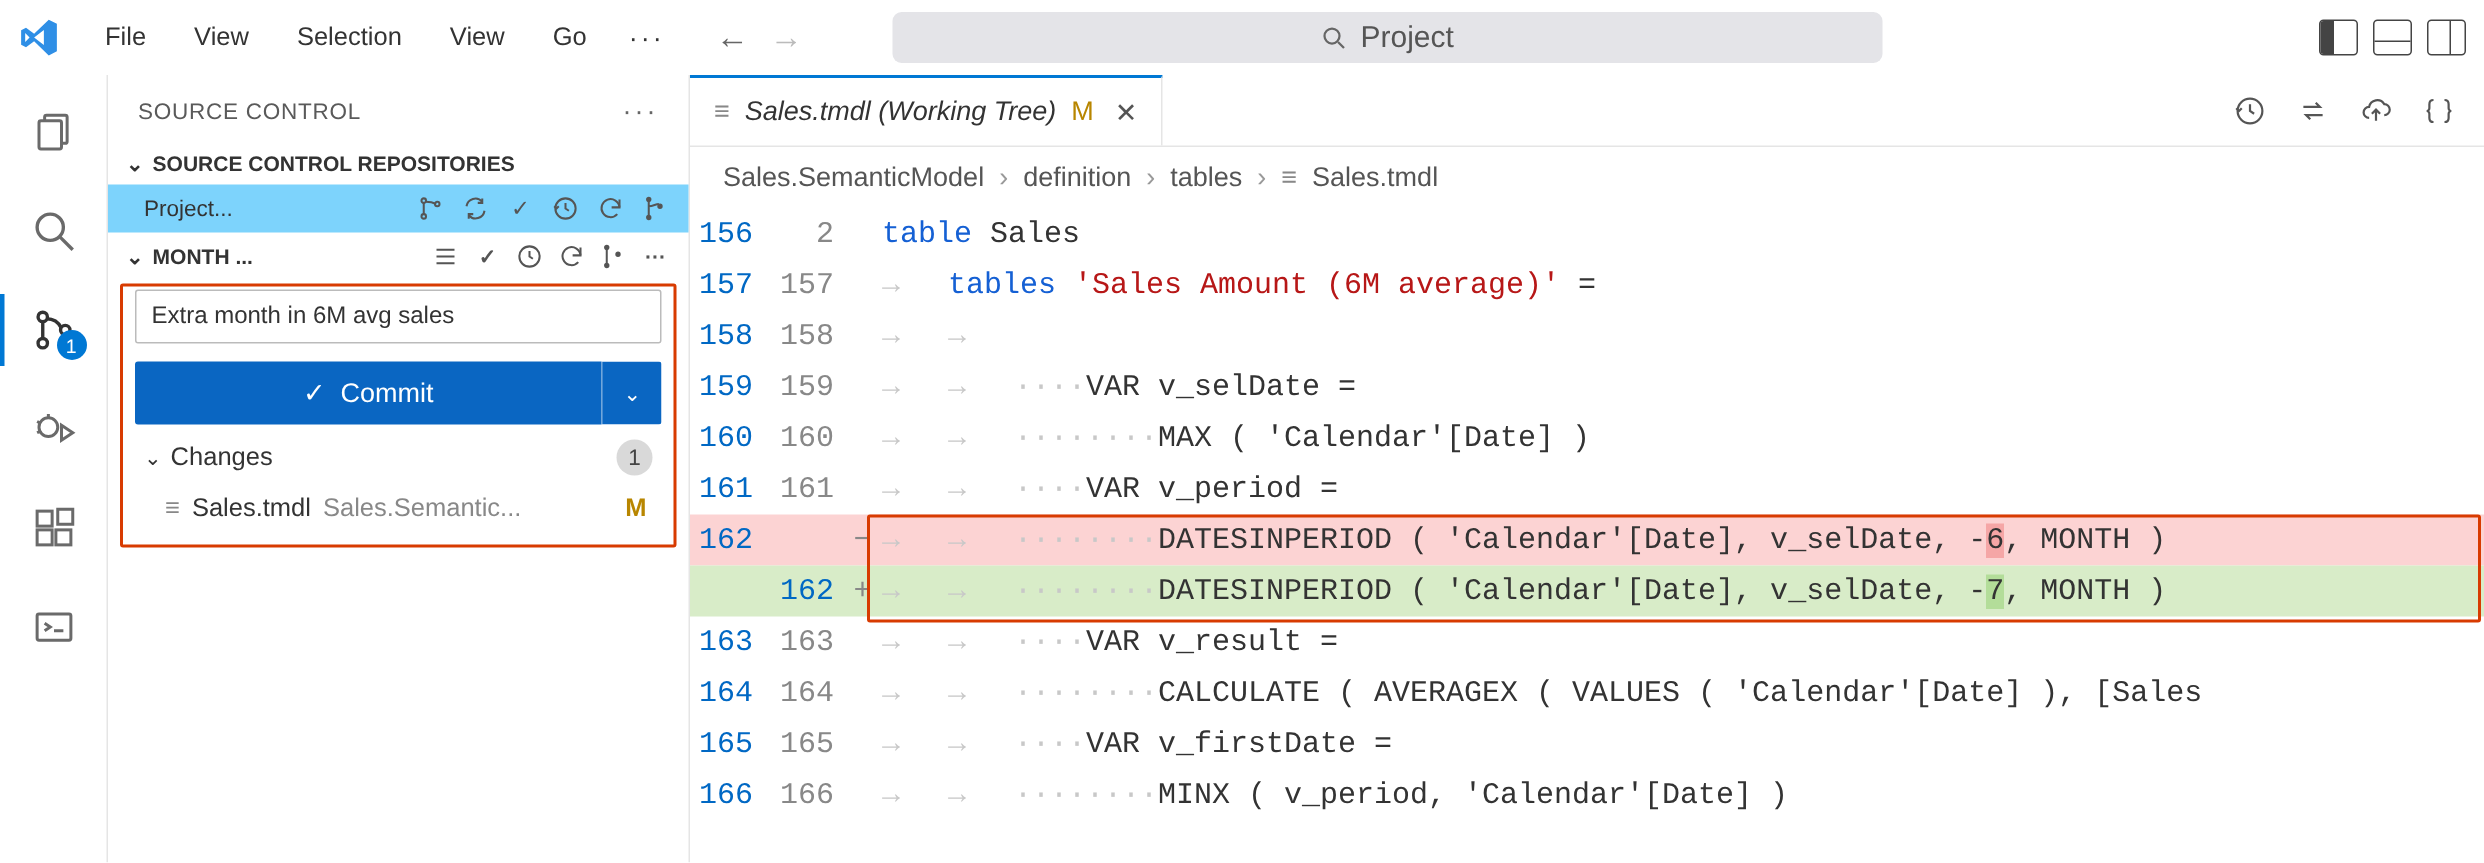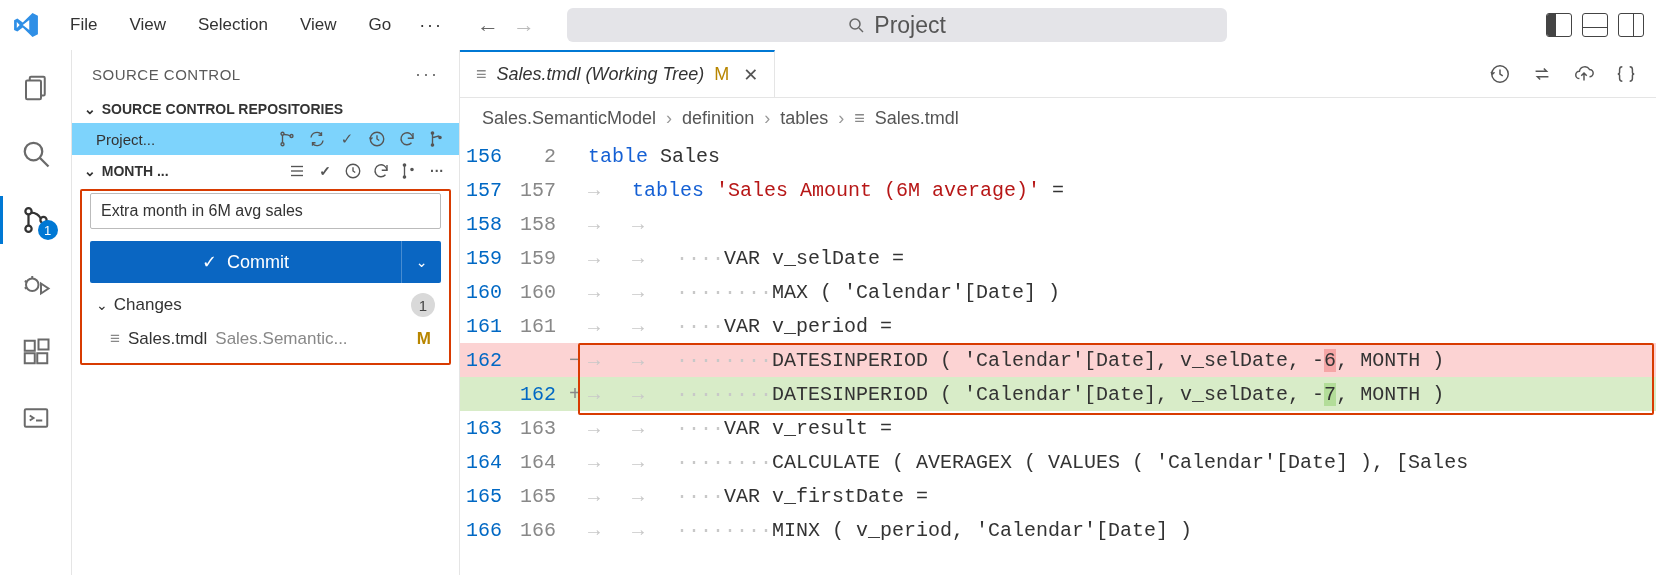--- a/index.html
+++ b/index.html
@@ -39,23 +39,23 @@
 .nav-arrows { display: flex; gap: 14px; margin-left: 20px; color: #666; }
 .nav-arrow { font-size: 22px; cursor: pointer; }
 .search-box {
   flex: 0 0 660px;
   height: 34px;
   background: #e4e4e8;
   border-radius: 6px;
   display: flex;
   align-items: center;
   justify-content: center;
-  margin-left: 28px;
+  margin-left: 56px;
   color: #555;
-  font-size: 23px;
+  font-size: 20px;
   gap: 10px;
 }
 .titlebar-right {
   margin-left: auto;
   display: flex;
   gap: 10px;
   align-items: center;
 }
 .layout-icon {
   width: 26px; height: 24px;

